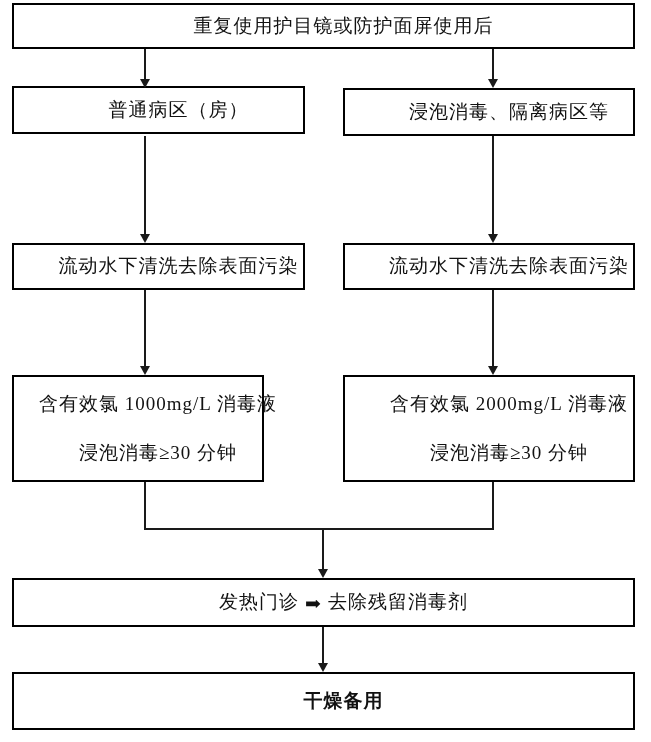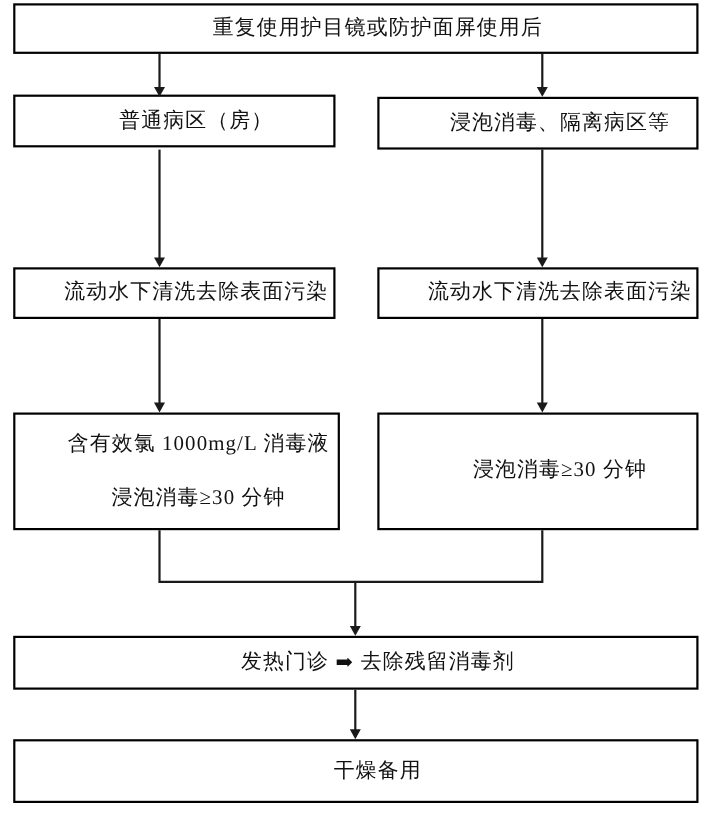--- a/index.html
+++ b/index.html
@@ -80,35 +80,36 @@
     <span class="line">浸泡消毒、隔离病区等</span>
   </div>
 
   <div class="node" id="n-rinse-general" style="left: 12px; top: 243px; width: 293px; height: 47px;">
     <span class="line">流动水下清洗去除表面污染</span>
   </div>
   <div class="node" id="n-rinse-fever" style="left: 343px; top: 243px; width: 292px; height: 47px;">
     <span class="line">流动水下清洗去除表面污染</span>
   </div>
 
-  <div class="node" id="n-disinfect-general" style="left: 12px; top: 375px; width: 297px; height: 107px;">
+  <div class="node" id="n-disinfect-general" style="left: 12px; top: 375px; width: 252px; height: 107px;">
     <span class="line">含有效氯 1000mg/L 消毒液</span>
     <span class="line">浸泡消毒≥30 分钟</span>
   </div>
   <div class="node" id="n-disinfect-fever" style="left: 343px; top: 375px; width: 292px; height: 107px;">
+    <span class="line">含有效氯 2000mg/L 消毒液</span>
     <span class="line">浸泡消毒≥30 分钟</span>
   </div>
 
   <div class="node" id="n-water-rinse" style="left: 12px; top: 578px; width: 623px; height: 49px;">
     <span class="line">
       <span>发热门诊</span><span class="inline-arrow">➡</span><span>去除残留消毒剂</span>
     </span>
   </div>
 
-  <div class="node" id="n-dry-storage" style="left: 12px; top: 672px; width: 623px; height: 58px;">
+  <div class="node" id="n-dry-storage" style="left: 12px; top: 672px; width: 623px; height: 58px; font-weight: bold;">
     <span class="line">干燥备用</span>
   </div>
 
   <svg class="conn" id="conn-layer" width="651" height="742" viewBox="0 0 651 742" xmlns="http://www.w3.org/2000/svg">
       <line x1="145" y1="49" x2="145" y2="80"></line>
       <polygon points="140,79 150,79 145,88"></polygon>
       <line x1="493" y1="49" x2="493" y2="80"></line>
       <polygon points="488,79 498,79 493,88"></polygon>
       <line x1="145" y1="136" x2="145" y2="235"></line>
       <polygon points="140,234 150,234 145,243"></polygon>

